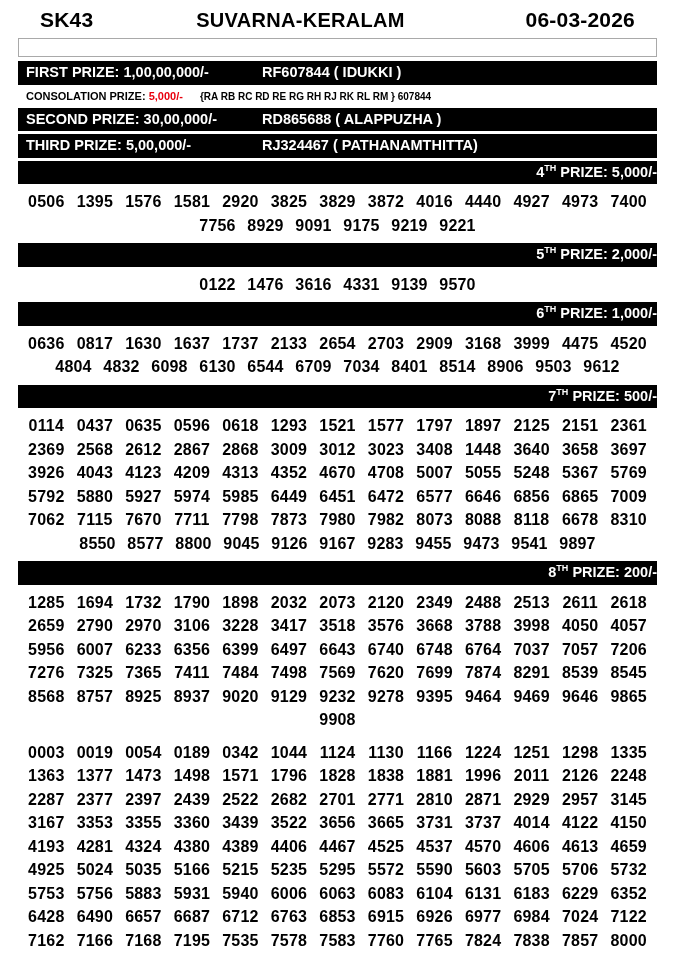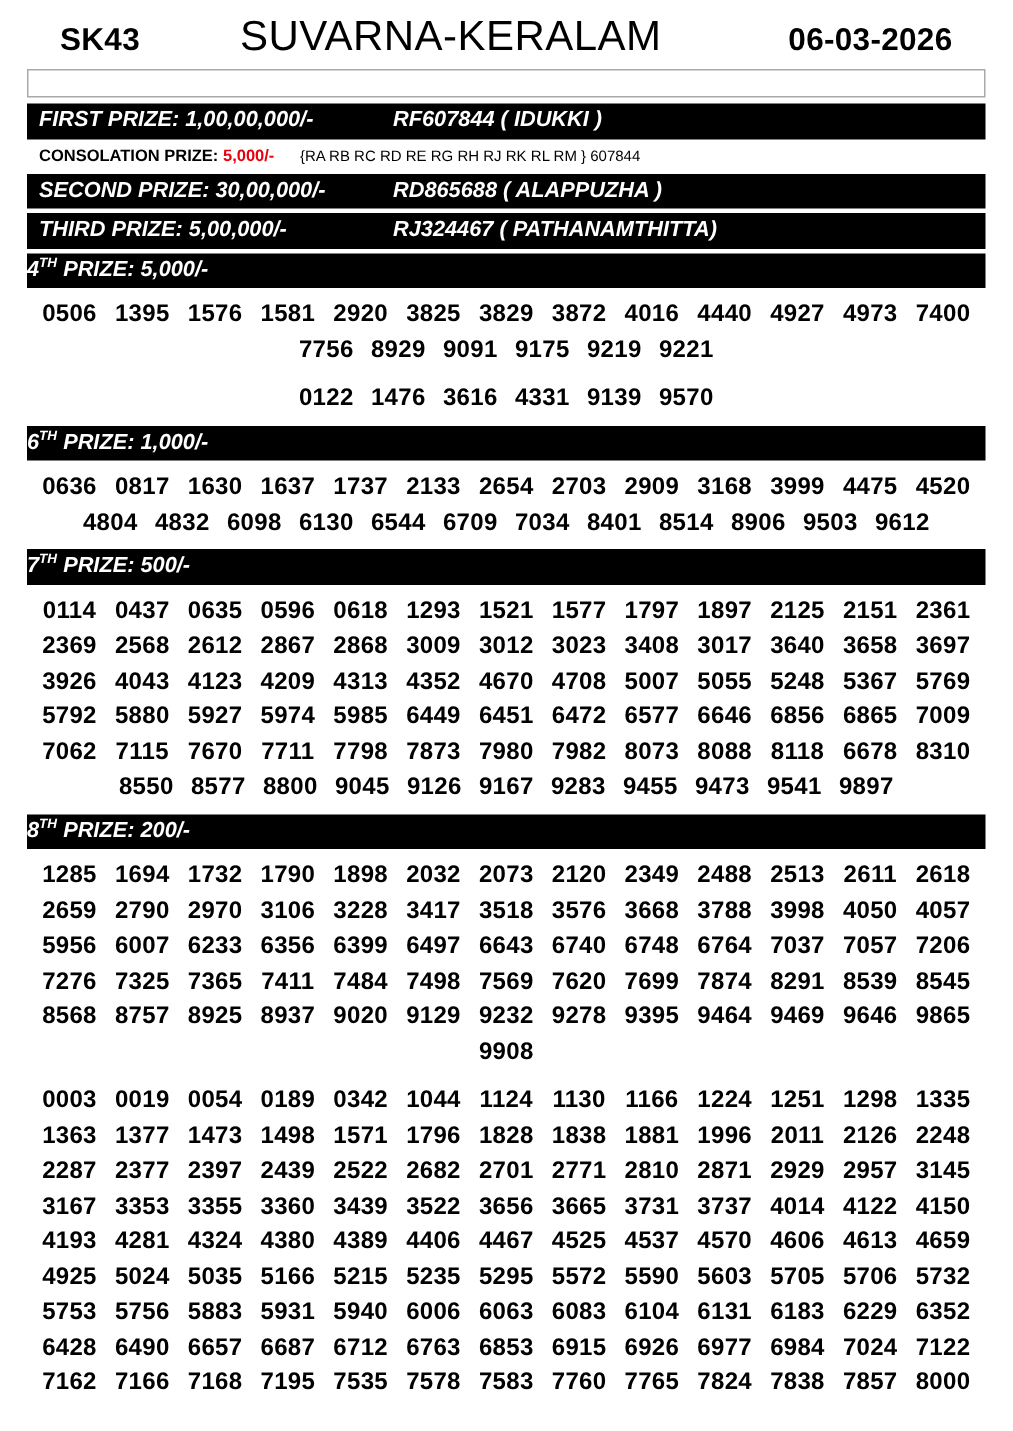--- a/index.html
+++ b/index.html
@@ -30,22 +30,22 @@
     justify-content: space-between;
     padding: 8px 22px 6px 22px;
   }
   .doc-header .h-item {
     font-size: 21px;
     font-weight: bold;
     letter-spacing: 0.2px;
     white-space: nowrap;
   }
   .doc-header .h-title {
-    font-size: 28px;
-    font-weight: normal;
+    font-size: 20px;
+    font-weight: bold;
     letter-spacing: 0.3px;
     margin-left: -18px;
   }
 
   
   .ticker-box {
     height: 17px;
     border: 1px solid #a9a9a9;
     background: #ffffff;
     margin: 0 0 4px 0;
@@ -54,33 +54,32 @@
   
   .bar {
     background: #000000;
     color: #ffffff;
     font-size: 14.5px;
     font-weight: bold;
     line-height: 1.0;
     padding: 4px 0 5px 0;
     margin-bottom: 3px;
     white-space: nowrap;
-    font-style: italic;
   }
   .bar-top {
     display: flex;
     align-items: baseline;
     padding-left: 8px;
   }
   .bar-top .label {
     min-width: 236px;
     display: inline-block;
   }
   .bar-center {
-    text-align: left;
+    text-align: right;
   }
   .bar sup {
     font-size: 9px;
     vertical-align: super;
     line-height: 0;
   }
 
   
   .consolation {
     background: #ffffff;
@@ -90,21 +89,21 @@
     padding: 2px 0 3px 8px;
     margin-bottom: 3px;
     white-space: nowrap;
   }
   .consolation .amount {
     color: #e8000d;
   }
   .consolation .series {
     font-size: 10px;
     margin-left: 14px;
-    font-weight: normal;
+    font-weight: bold;
   }
 
   
   .numbers {
     padding: 3px 4px 4px 4px;
     margin-bottom: 2px;
   }
   .num-row {
     display: flex;
     justify-content: center;
@@ -180,20 +179,23 @@
       <div class="num-row">
         <span class="cell">7756</span>
         <span class="cell">8929</span>
         <span class="cell">9091</span>
         <span class="cell">9175</span>
         <span class="cell">9219</span>
         <span class="cell">9221</span>
       </div>
     </div>
 
+  <div class="bar bar-center">
+    <span>5</span><sup>TH</sup><span> PRIZE: 2,000/-</span>
+  </div>
   <div class="numbers">
       <div class="num-row">
         <span class="cell">0122</span>
         <span class="cell">1476</span>
         <span class="cell">3616</span>
         <span class="cell">4331</span>
         <span class="cell">9139</span>
         <span class="cell">9570</span>
       </div>
     </div>
@@ -255,21 +257,21 @@
       <div class="num-row full">
         <span class="cell">2369</span>
         <span class="cell">2568</span>
         <span class="cell">2612</span>
         <span class="cell">2867</span>
         <span class="cell">2868</span>
         <span class="cell">3009</span>
         <span class="cell">3012</span>
         <span class="cell">3023</span>
         <span class="cell">3408</span>
-        <span class="cell">3017</span>
+        <span class="cell">1448</span>
         <span class="cell">3640</span>
         <span class="cell">3658</span>
         <span class="cell">3697</span>
       </div>
       <div class="num-row full">
         <span class="cell">3926</span>
         <span class="cell">4043</span>
         <span class="cell">4123</span>
         <span class="cell">4209</span>
         <span class="cell">4313</span>

